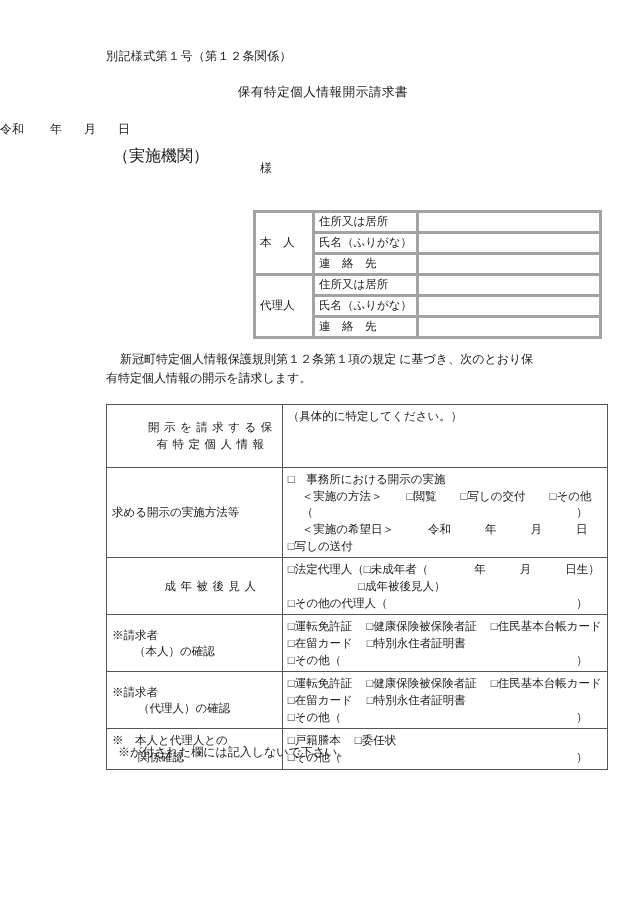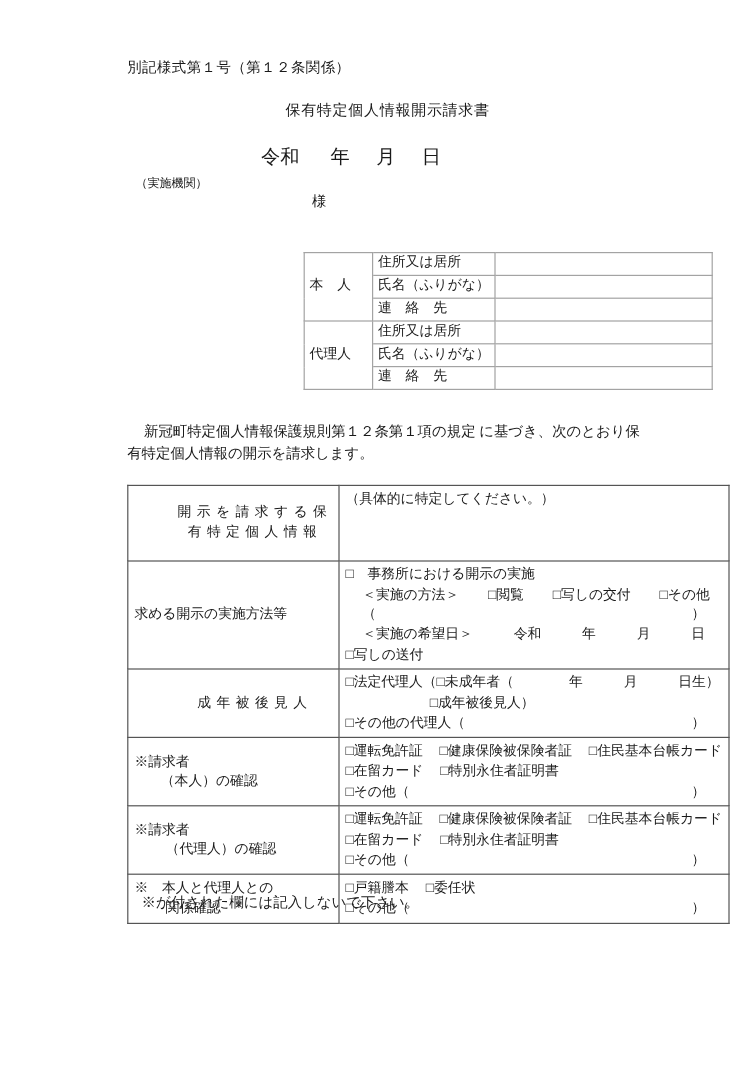--- a/index.html
+++ b/index.html
@@ -39,51 +39,51 @@
     text-align: center;
     font-size: 12.5px;
     letter-spacing: 0.6px;
     padding-left: 16px;
   }
   .date-line {
     position: absolute;
     left: 0;
     right: 45px;
     top: 121px;
-    text-align: center;
-    font-size: 16px;
+    text-align: left;
+    font-size: 12px;
     white-space: nowrap;
   }
   .date-line .gap-l { display: inline-block; width: 26px; }
   .date-line .gap-s { display: inline-block; width: 22px; }
 
   .agency {
     position: absolute;
     left: 113px;
     top: 146px;
-    font-size: 10px;
+    font-size: 16px;
     white-space: nowrap;
   }
   .sama {
     position: absolute;
     left: 260px;
     top: 160px;
     font-size: 12px;
   }
 
   
   .person-table {
     position: absolute;
     left: 253px;
     top: 210px;
     border-collapse: collapse;
     font-size: 11.5px;
   }
   .person-table td {
-    border: 1px solid #a3a3a3;
+    border: 3px solid #a3a3a3;
     height: 16px;
     padding: 1px 4px;
     line-height: 1.15;
   }
   .person-table td.who {
     width: 48px;
     text-align: left;
     vertical-align: middle;
     white-space: nowrap;
   }

